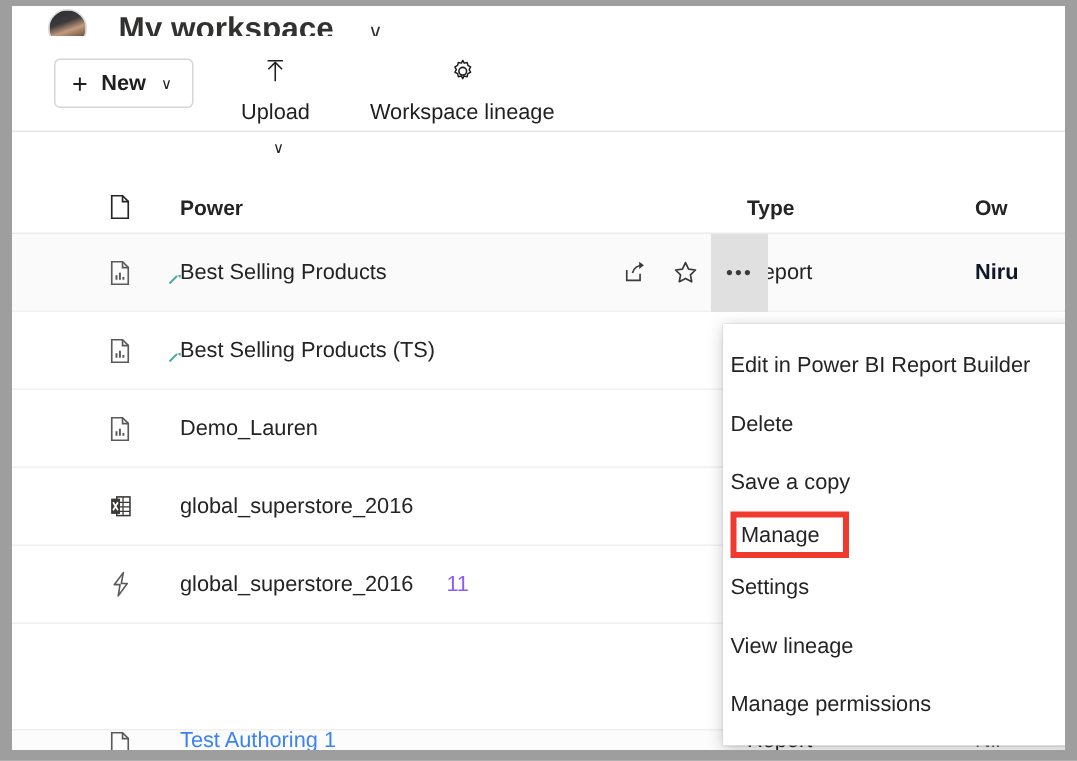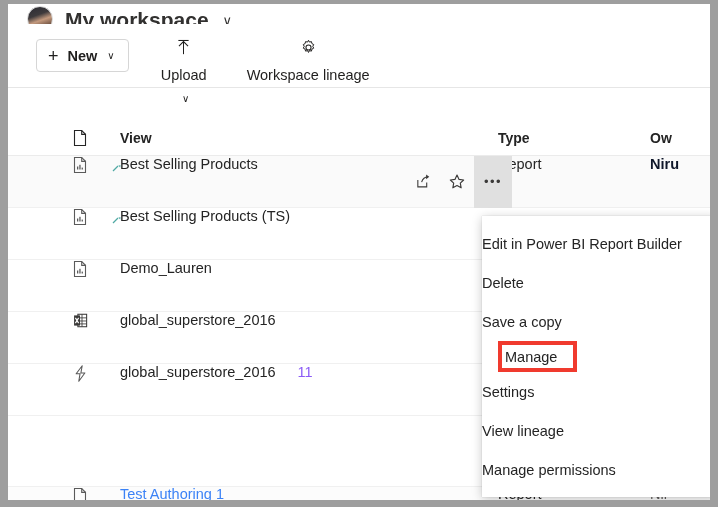--- a/index.html
+++ b/index.html
@@ -25,22 +25,23 @@
     overflow: hidden;
   }
 
   
   .title-strip {
     position: absolute;
     left: 0; top: 0;
     width: 702px; height: 20px;
     background: #ffffff;
     display: flex; align-items: flex-end;
-    padding-left: 19px;
+    padding-left: 24px;
     overflow: hidden;
+    gap: 9px;
   }
   .avatar {
     width: 26px; height: 26px; border-radius: 50%;
     background: linear-gradient(160deg,#2b2b33 0%,#3d3a3c 35%,#c49a7e 55%,#7a5b49 75%,#2f2d33 100%);
     margin-bottom: -8px;
     flex: none;
     border: 1px solid #d8d8d8;
   }
   .ws-title {
     font-size: 21px;
@@ -97,21 +98,21 @@
   }
   .col-icon  { width: 48px; display:flex; justify-content:center; align-items:center; margin-left: 48px;}
   .col-name  { flex: 1; padding-left: 16px; }
   .col-type  { width: 152px; margin-left: 16px; }
   .col-owner { width: 60px; }
 
   
   .rows { position: absolute; left: 0; top: 152px; width: 702px; }
   .row {
     position: relative;
-    display: flex; align-items: flex-start;
+    display: flex; align-items: center;
     height: 52px;
     border-bottom: 1px solid #f0f0f0;
     font-size: 14.5px; color: #242424;
     background: #fff;
   }
   .row.active { background: #fafafa; }
   .row .r-icon {
     width: 48px; margin-left: 48px;
     display: flex; align-items: center; justify-content: center;
   }
@@ -144,26 +145,26 @@
     position: absolute;
     left: 474px; top: 212px;
     width: 236px;
     background: #ffffff;
     box-shadow: 0 2px 10px rgba(0,0,0,0.22), 0 0 1px rgba(0,0,0,0.2);
     padding: 6px 0 8px 0;
     z-index: 40;
   }
   .ctxitem {
     height: 39px; display: flex; align-items: center;
-    padding-left: 0;
+    padding-left: 5px;
     font-size: 14.5px; color: #242424;
     cursor: pointer; white-space: nowrap;
   }
   .ctxitem.highlighted {
-    margin-left: 16px;
+    margin-left: 5px;
     width: 79px;
     height: 31px;
     border: 4px solid #f03a2e;
     background: #ffffff;
     padding-left: 3px;
     position: relative;
     z-index: 2;
   }
   .ctx-spacer-top { height: 2px; }
 
@@ -222,21 +223,21 @@
       </div>
     </div>
 
     <div class="list-head">
       <div class="col-icon">
         <svg width="16" height="18" viewBox="0 0 16 18" fill="none">
           <path d="M2.5 1.5h7.2L13.5 5.3V16.5H2.5z" stroke="#242424" stroke-width="1.1" fill="none"></path>
           <path d="M9.7 1.5v3.9h3.8" stroke="#242424" stroke-width="1.1" fill="none"></path>
         </svg>
       </div>
-      <div class="col-name">View</div>
+      <div class="col-name">Power</div>
       <div class="col-type">Type</div>
       <div class="col-owner">Ow</div>
     </div>
 
     <div class="rows">
 
       <div class="row active">
         <div class="r-icon">
           <svg width="16" height="18" viewBox="0 0 16 18" fill="none">
             <path d="M2.5 1.5h7.2L13.5 5.3V16.5H2.5z" stroke="#5a5a5a" stroke-width="1.1" fill="none"></path>

